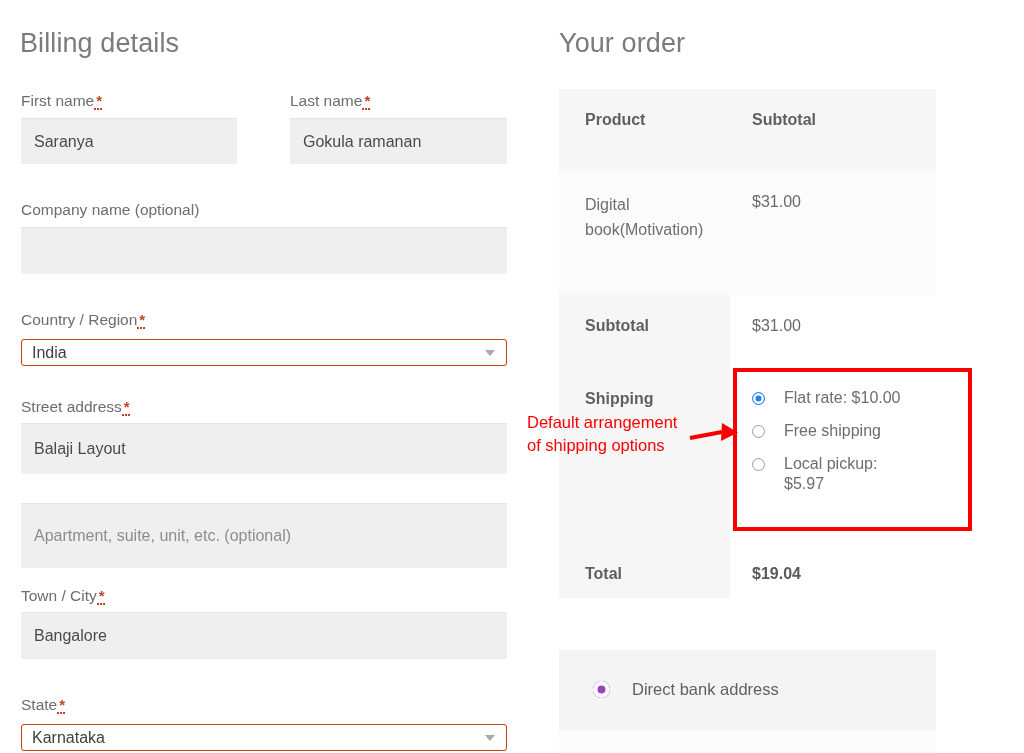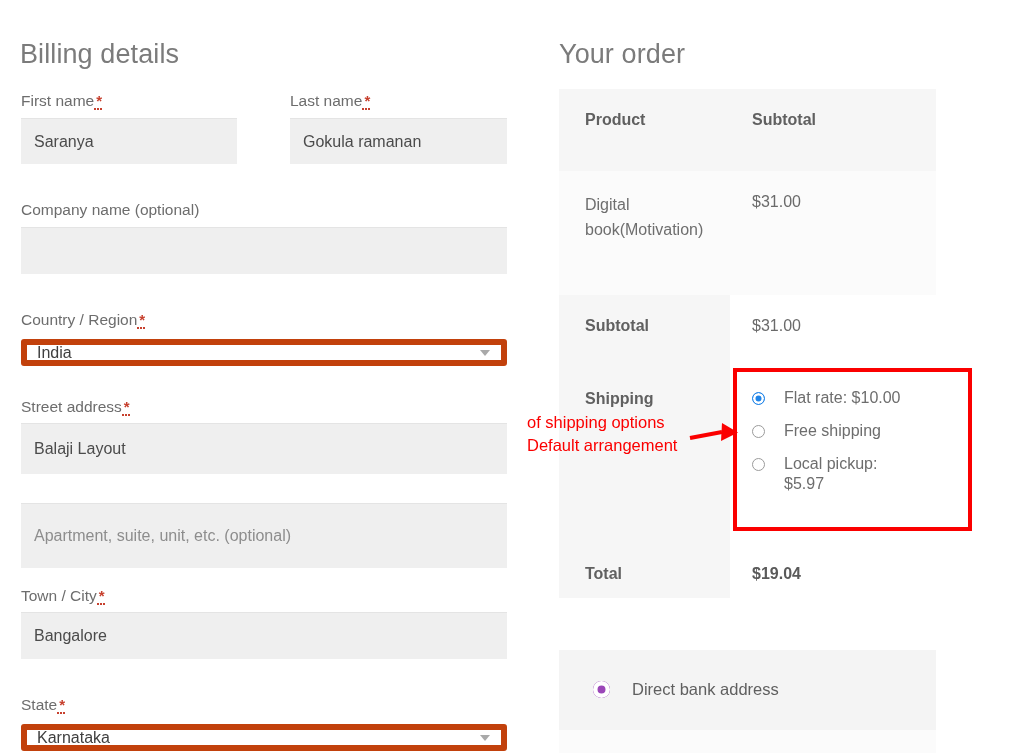--- a/index.html
+++ b/index.html
@@ -12,21 +12,20 @@
   #root { position: relative; width: 1024px; height: 753px; }
 
   
   .section-heading {
     position: absolute;
     font-size: 27px;
     font-weight: 400;
     color: #7b7b7b;
     letter-spacing: .1px;
     white-space: nowrap;
-    margin-top: 11px;
   }
 
   
   .field-label {
     position: absolute;
     font-size: 15.5px;
     color: #6d6d6d;
     white-space: nowrap;
   }
   .req {
@@ -49,21 +48,21 @@
     align-items: center;
     padding-left: 13px;
     font-size: 16px;
     color: #4b4b4b;
   }
   .text-input.placeholder { color: #8d8d8d; }
 
   .select-input {
     position: absolute;
     background: #ffffff;
-    border: 6px solid #c2410c;
+    border: 1px solid #c2410c;
     border-radius: 3px;
     display: flex;
     align-items: center;
     padding-left: 10px;
     font-size: 16px;
     color: #3f3f3f;
   }
   .select-caret {
     position: absolute;
     right: 11px; top: 50%;
@@ -256,22 +255,22 @@
       </div>
     </div>
 
     <div class="cell-label" style="left:0; top:454px; width:171px; height:55px;">Total</div>
     <div class="cell-value bold" style="left:171px; top:454px; width:206px; height:55px;">$19.04</div>
   </div>
 
   <div class="anno-box" style="left:733px; top:368px; width:239px; height:163px;"></div>
 
   <div class="anno-text" style="left:527px; top:411px;">
+    <div>Default arrangement</div>
     <div>of shipping options</div>
-    <div>Default arrangement</div>
   </div>
 
   <svg class="anno-arrow" style="left:688px; top:418px;" width="52" height="30">
     <line x1="2" y1="20" x2="34" y2="14" stroke="#fb0000" stroke-width="4"></line>
     <polygon points="34,5 50,14.5 33,23" fill="#fb0000"></polygon>
   </svg>
 
   <div class="pay-box" style="left:559px; top:650px; width:377px; height:80px;"></div>
   <div class="pay-box-sub" style="left:559px; top:730px; width:377px; height:23px;"></div>
 

